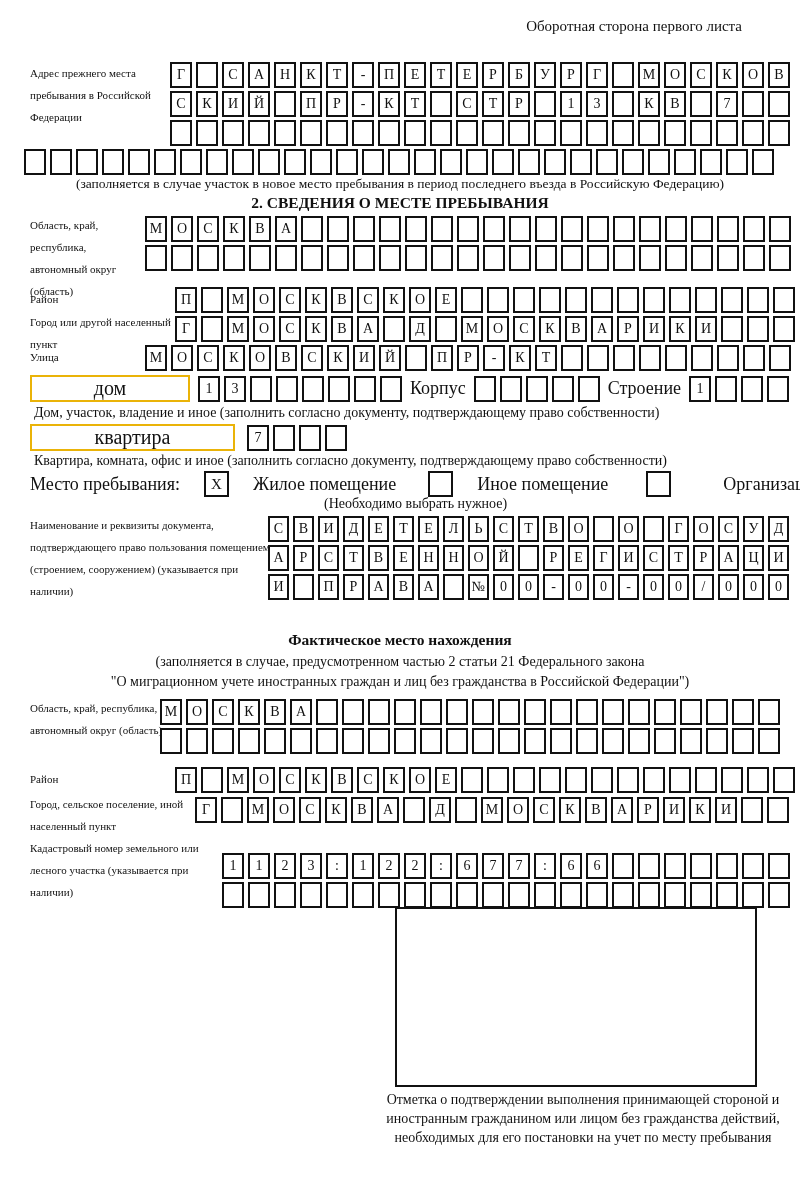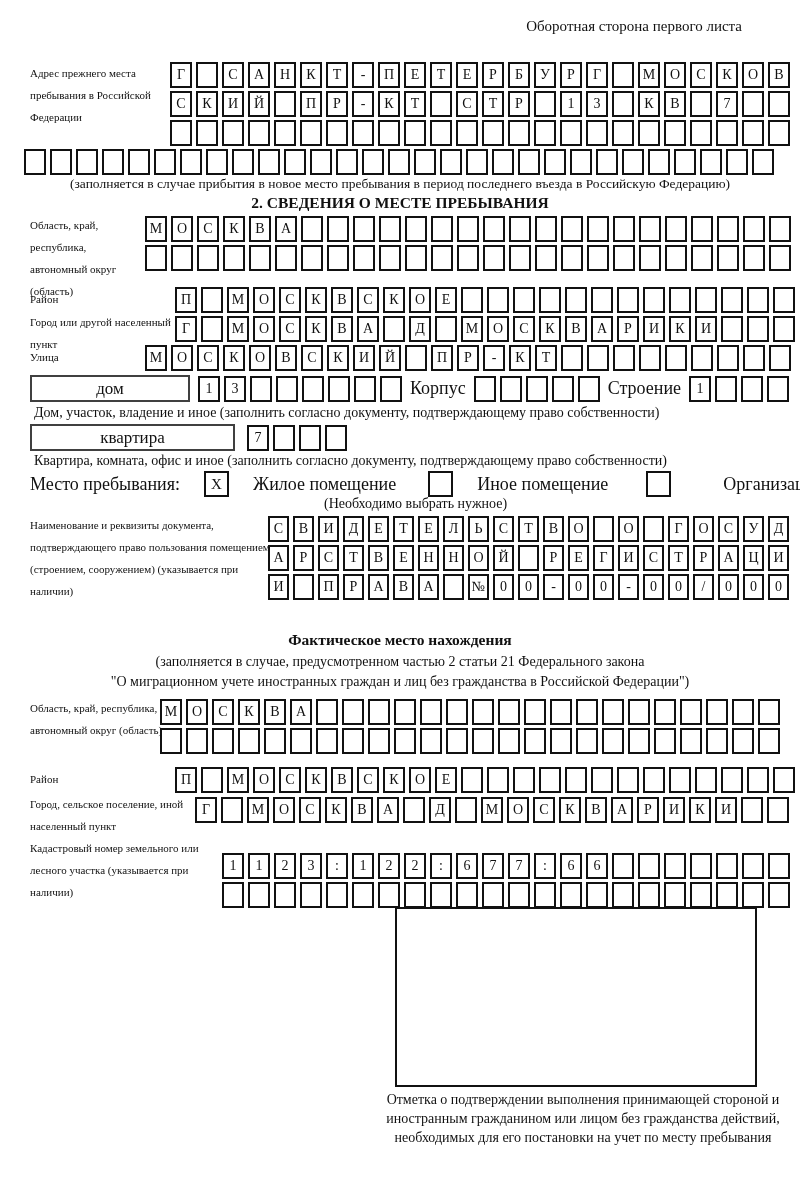--- a/index.html
+++ b/index.html
@@ -5,22 +5,22 @@
   html,body{margin:0;padding:0;background:#fff;}
   body{width:800px;height:1180px;position:relative;overflow:hidden;
        font-family:"Liberation Serif","DejaVu Serif",serif;color:#111;}
   .abs{position:absolute;}
   .lbl{font-size:11px;line-height:22px;}
   .boxrow{display:flex;gap:4px;}
   .cbox{box-sizing:border-box;flex:0 0 auto;width:22px;height:26px;border:2px solid #111;
         display:flex;align-items:center;justify-content:center;
         font-size:14px;line-height:1;background:#fff;}
   .narrow .cbox{width:21px;}
-  .wfield{box-sizing:border-box;border:2px solid #404040;height:27px;display:flex;
-          align-items:center;justify-content:center;font-size:17px;background:#fff;}
+  .wfield{box-sizing:border-box;border:2px solid #eab308;height:27px;display:flex;
+          align-items:center;justify-content:center;font-size:20px;background:#fff;}
   .chk{box-sizing:border-box;width:25px;height:26px;border:2px solid #111;display:flex;
        align-items:center;justify-content:center;font-size:15px;background:#fff;}
   .title{font-weight:bold;font-size:15.5px;text-align:center;width:800px;}
   .note{font-size:13.5px;text-align:center;width:800px;}
   .cap{font-size:14px;}
   .inline-lbl{font-size:18px;white-space:nowrap;}
   .flexrow{display:flex;align-items:center;}
 </style>
 </head>
 <body>
@@ -130,21 +130,21 @@
     <div class="cbox"></div>
     <div class="cbox"></div>
     <div class="cbox"></div>
     <div class="cbox"></div>
     <div class="cbox"></div>
     <div class="cbox"></div>
     <div class="cbox"></div>
     <div class="cbox"></div>
     <div class="cbox"></div>
   </div>
-<div class="abs note" style="left:0;top:176px;">(заполняется в случае прибытия в новое место пребывания в период последнего въезда в Российскую Федерацию)</div>
+<div class="abs note" style="left:0;top:176px;">(заполняется в случае участок в новое место пребывания в период последнего въезда в Российскую Федерацию)</div>
 
 <div class="abs title" style="left:0;top:194px;">2. СВЕДЕНИЯ О МЕСТЕ ПРЕБЫВАНИЯ</div>
 
 <div class="abs lbl" style="left:30px;top:214px;width:112px;">Область, край, республика, автономный округ (область)</div>
 <div class="abs boxrow" style="left:145px;top:216px;">
     <div class="cbox">М</div>
     <div class="cbox">О</div>
     <div class="cbox">С</div>
     <div class="cbox">К</div>
     <div class="cbox">В</div>

